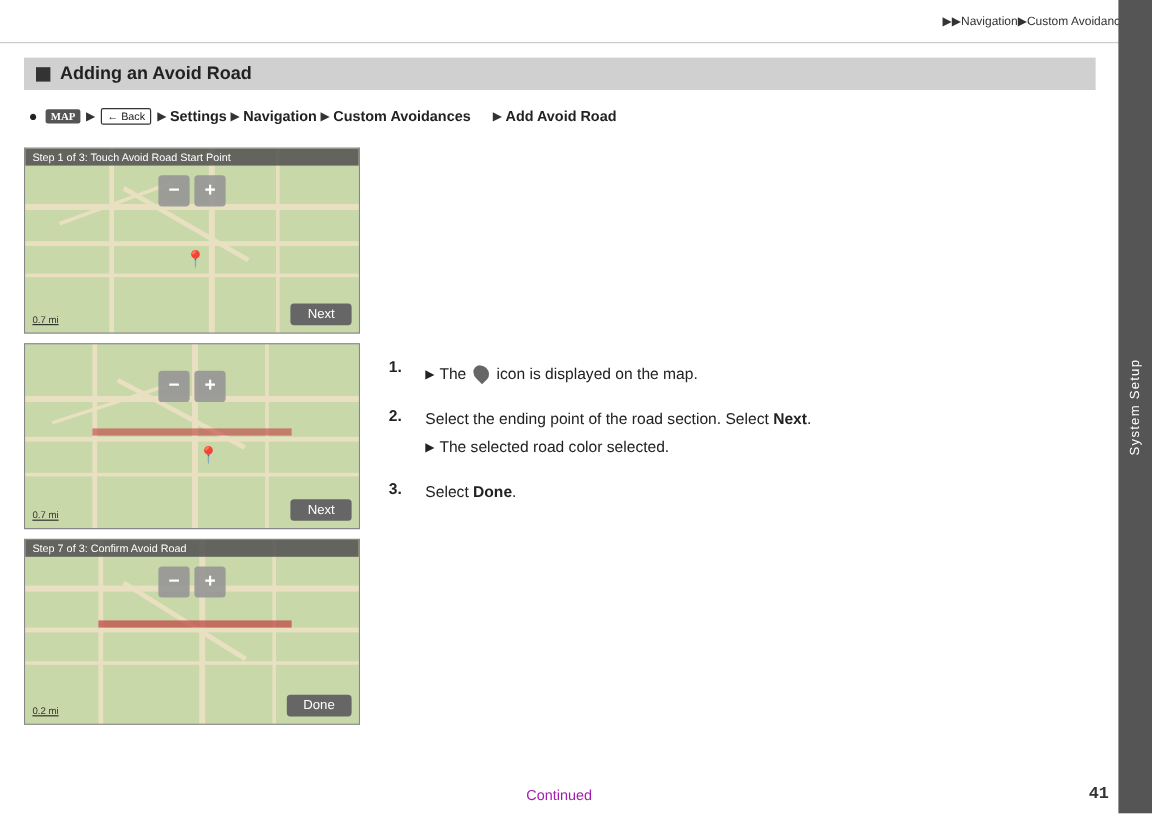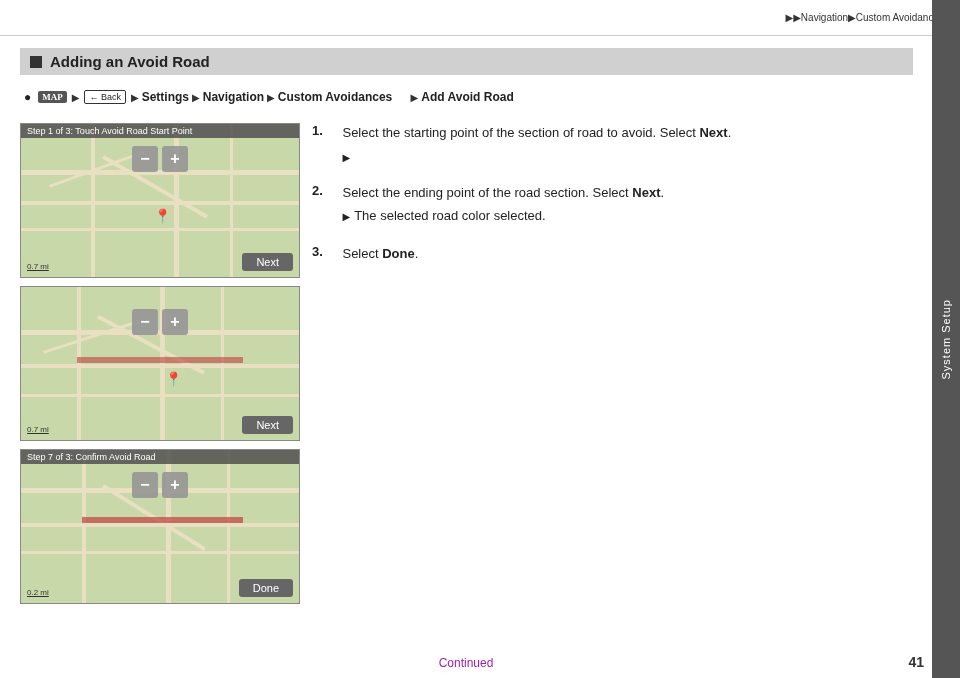--- a/index.html
+++ b/index.html
@@ -132,21 +132,22 @@
 
     .home-icon {
       display: inline-block;
       font-size: 12px;
       margin-right: 3px;
     }
 
     
     .two-col {
       display: flex;
-      gap: 12px;
+      gap: 24px;
+      align-items: center;
     }
 
     .left-col {
       width: 280px;
       flex-shrink: 0;
     }
 
     .right-col {
       flex: 1;
     }
@@ -279,20 +280,21 @@
     }
 
     
     .page-number {
       position: absolute;
       bottom: 8px;
       right: 36px;
       font-size: 14px;
       font-weight: bold;
       color: #333;
+      font-family: Liberation Mono, monospace;
     }
 
     
     .map-bg {
       position: absolute;
       top: 0; left: 0; right: 0; bottom: 0;
       background: #c8d8a8;
     }
 
     .map-street-h {
@@ -430,23 +432,23 @@
       </div>
 
     </div>
 
     <div class="right-col">
 
       <div class="step-block">
         <div style="display:flex;align-items:flex-start;">
           <span class="step-number">1.&nbsp;</span>
           <div>
-            <span class="step-text">Select the starting point of the section of road to avoid. Select <span class="bold-inline">Next</span>.</span>
             <div class="step-sub">
               <span class="step-sub-arrow">▶</span>
+              <span>The <span class="avoid-icon"></span> icon is displayed on the map.</span>
             </div>
           </div>
         </div>
       </div>
 
       <div class="step-block">
         <div style="display:flex;align-items:flex-start;">
           <span class="step-number">2.&nbsp;</span>
           <div>
             <span class="step-text">Select the ending point of the road section. Select <span class="bold-inline">Next</span>.</span>

